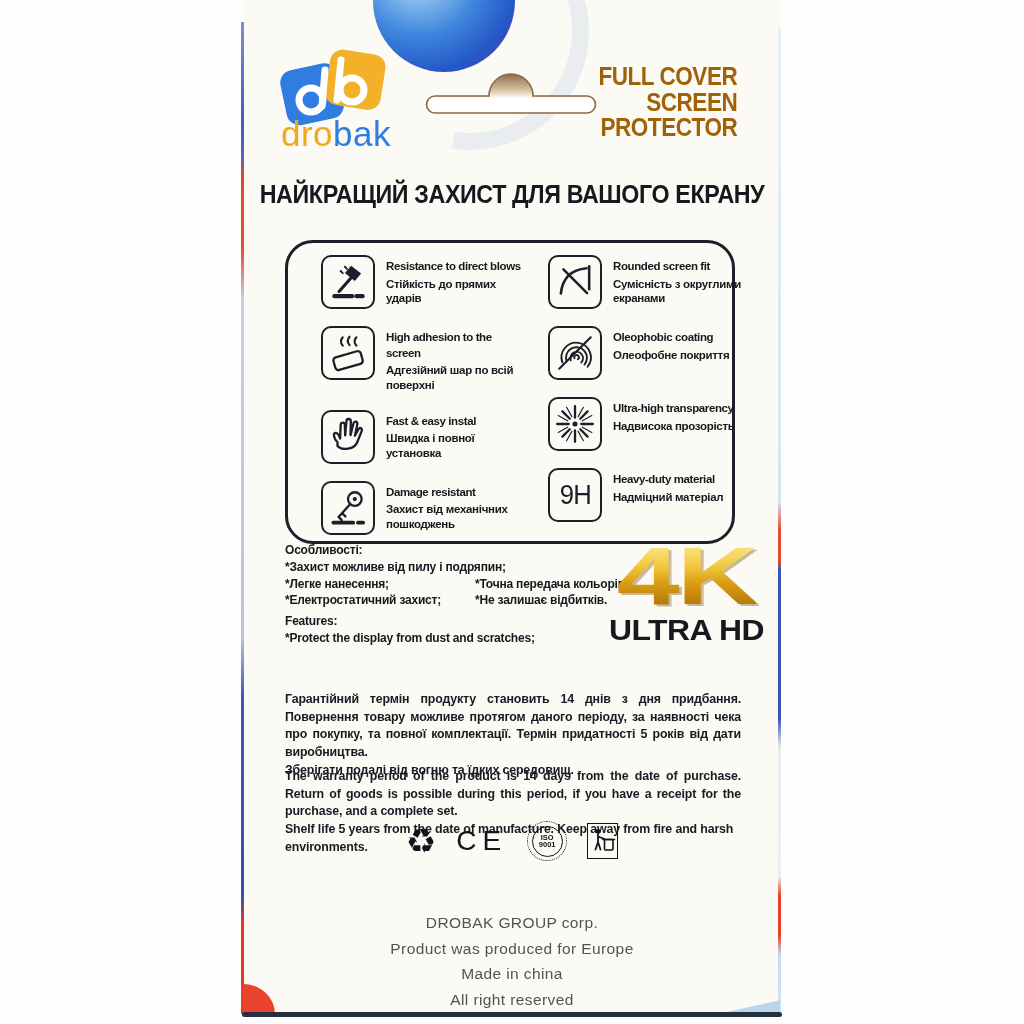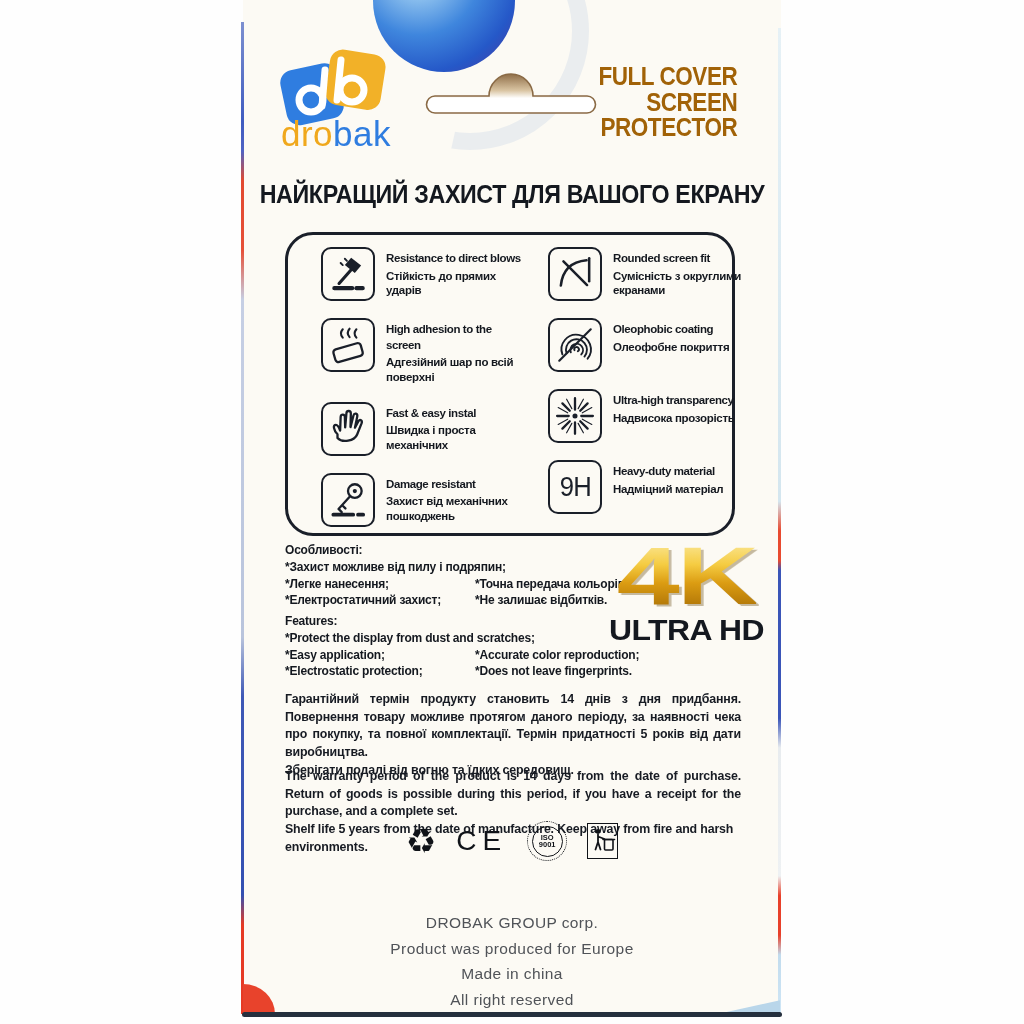--- a/index.html
+++ b/index.html
@@ -31,21 +31,21 @@
   .logo-text{position:absolute;left:38px;top:114px;font-size:35px;font-weight:500;letter-spacing:.5px;}
   .logo-text .dro{color:#f0a81c;}
   .logo-text .bak{color:#2f7de0;}
   .product-title{position:absolute;right:44px;top:64px;text-align:right;color:#a16207;
     font-size:25px;font-weight:800;line-height:1.02;letter-spacing:-.5px;}
   .product-title .line{display:block;transform:scaleX(.9);transform-origin:right center;}
   
   .tagline{position:absolute;left:50%;top:180px;transform:translateX(-50%) scaleX(.93);
     white-space:nowrap;font-size:25px;font-weight:800;color:#14181f;letter-spacing:-.4px;}
   
-  .fbox{position:absolute;left:42px;top:232px;width:450px;height:304px;box-sizing:border-box;
+  .fbox{position:absolute;left:42px;top:240px;width:450px;height:304px;box-sizing:border-box;
     border:3px solid #1a1f29;border-radius:28px;display:flex;padding:12px 6px 0 13px;}
   .fcol{display:flex;flex-direction:column;gap:17px;}
   .fcol.left{width:227px;flex:none;}
   .fcol.right{flex:1;}
   .fitem{display:flex;gap:11px;align-items:flex-start;}
   .ficon{width:54px;height:54px;box-sizing:border-box;border:2.5px solid #1a1f29;border-radius:10px;
     flex:none;display:flex;align-items:center;justify-content:center;background:transparent;margin-left:20px;}
   .ficon svg{stroke:#1a1f29;fill:none;stroke-linecap:round;stroke-linejoin:round;}
   .ftext{padding-top:4px;}
   .fcol.left .ftext{width:152px;}
@@ -167,21 +167,21 @@
       </div>
 
       <div class="fitem">
         <div class="ficon">
           <svg width="42" height="42" viewBox="0 0 40 40">
             <path d="M10 25 c-4 -4 -4.5 -9 -1.5 -9 2 0 3 2.5 4 5.5 l0.5 -13 c0 -3 4 -3 4 0 l0.3 10 1.2 -13.5 c0.3 -3 4.2 -2.8 4.2 0.2 l-0.3 13 2.8 -11 c0.8 -3 4.2 -2.2 3.6 1 l-2.2 10.5 3.2 -6 c1.5 -2.6 4.2 -1 3.1 2 l-4.2 10.5 c-2.6 6.2 -14 8.3 -18.7 3.3 z" stroke-width="2.2"></path>
           </svg>
         </div>
         <div class="ftext">
           <div class="en">Fast &amp; easy instal</div>
-          <div class="ua">Швидка і проста механічних</div>
+          <div class="ua">Швидка і повної установка</div>
         </div>
       </div>
 
       <div class="fitem">
         <div class="ficon">
           <svg width="42" height="42" viewBox="0 0 40 40">
             <path d="M6 34 h19 M29.5 34 h5" stroke-width="3.5"></path>
             <circle cx="26.5" cy="11.5" r="6.5" stroke-width="2.2"></circle>
             <circle cx="26.5" cy="11.5" r="2" fill="#1a1f29" stroke="none"></circle>
             <path d="M22 16.5 L11 28.5 l3 3 M14.5 25 l3 3" stroke-width="2.2"></path>
@@ -260,26 +260,20 @@
       <div>*Легке нанесення;</div>
       <div>*Точна передача кольорів;</div>
       <div>*Електростатичний захист;</div>
       <div>*Не залишає відбитків.</div>
     </div>
   </div>
 
   <div class="list-block list-en">
     <div class="hdr">Features:</div>
     <div>*Protect the display from dust and scratches;</div>
-    <div class="cols">
-      <div>*Easy application;</div>
-      <div>*Accurate color reproduction;</div>
-      <div>*Electrostatic protection;</div>
-      <div>*Does not leave fingerprints.</div>
-    </div>
   </div>
 
   <div class="badge4k">
     <div><span class="k4">4K</span></div>
     <div><span class="ultrahd">ULTRA HD</span></div>
   </div>
 
   <div class="warranty warranty-ua">
     <div class="just">Гарантійний термін продукту становить 14 днів з дня придбання. Повернення товару можливе протягом даного періоду, за наявності чека про покупку, та повної комплектації. Термін придатності 5 років від дати виробництва.</div>
     <div>Зберігати подалі від вогню та їдких середовищ.</div>

